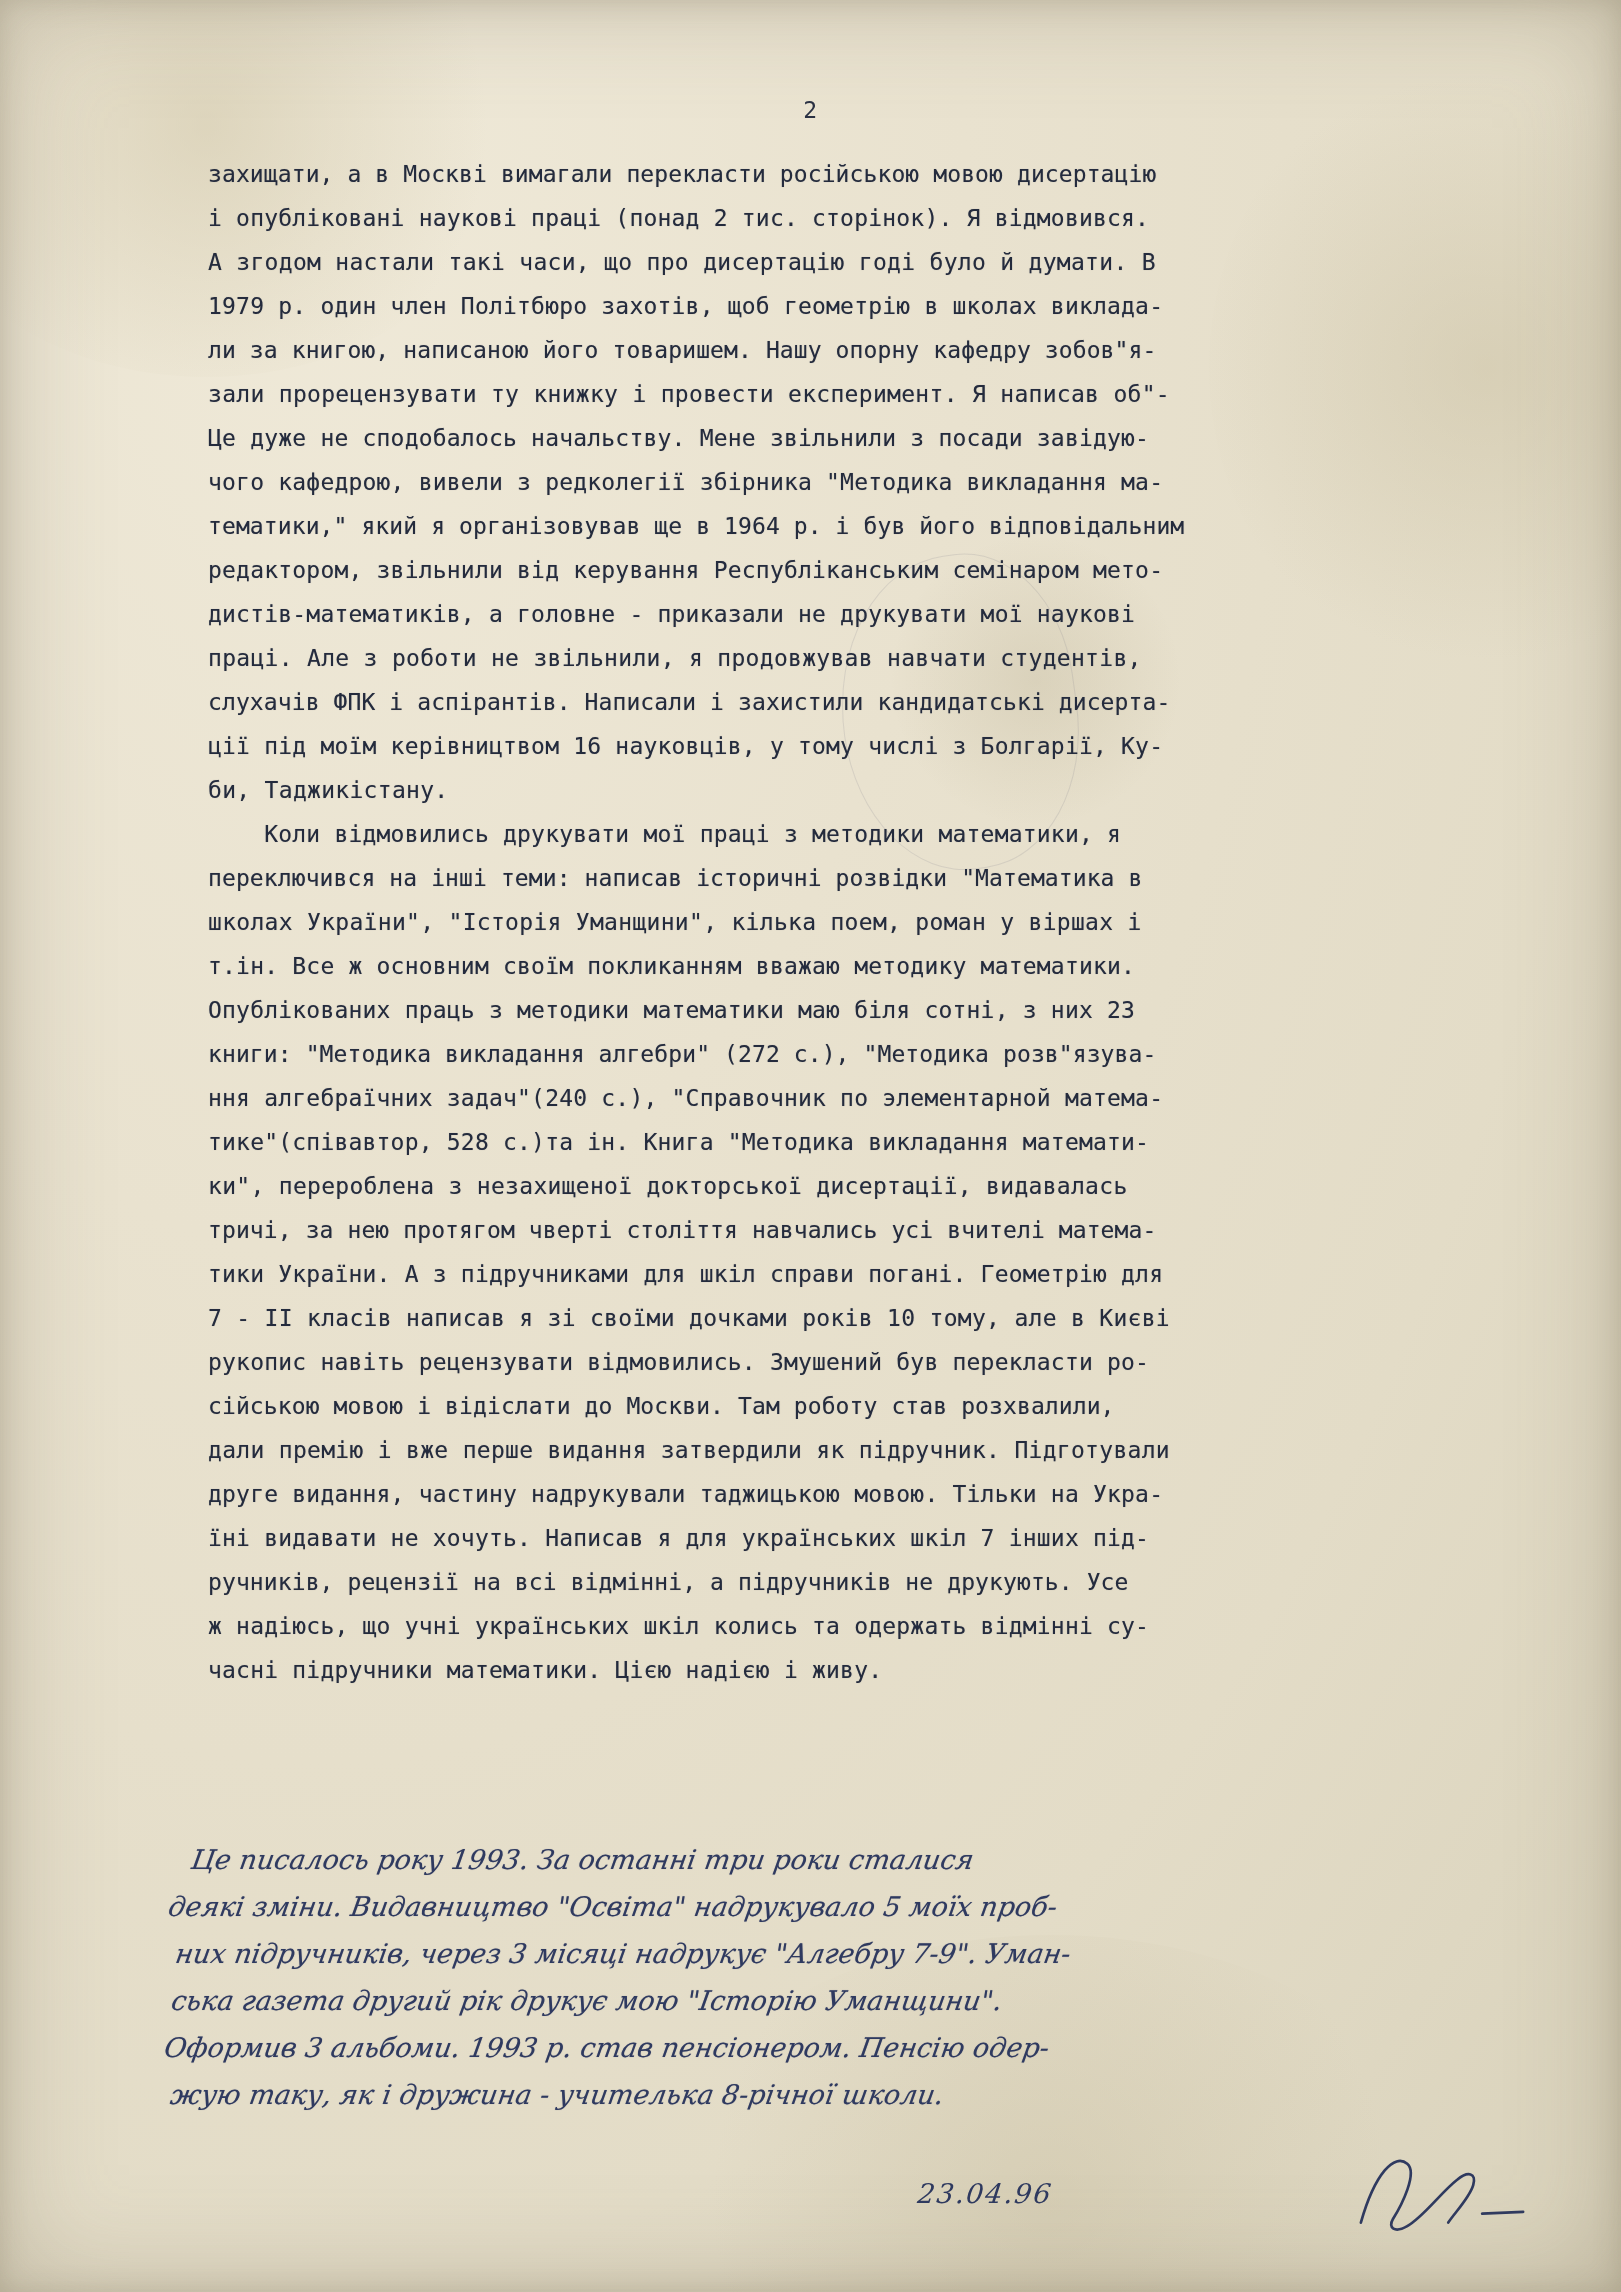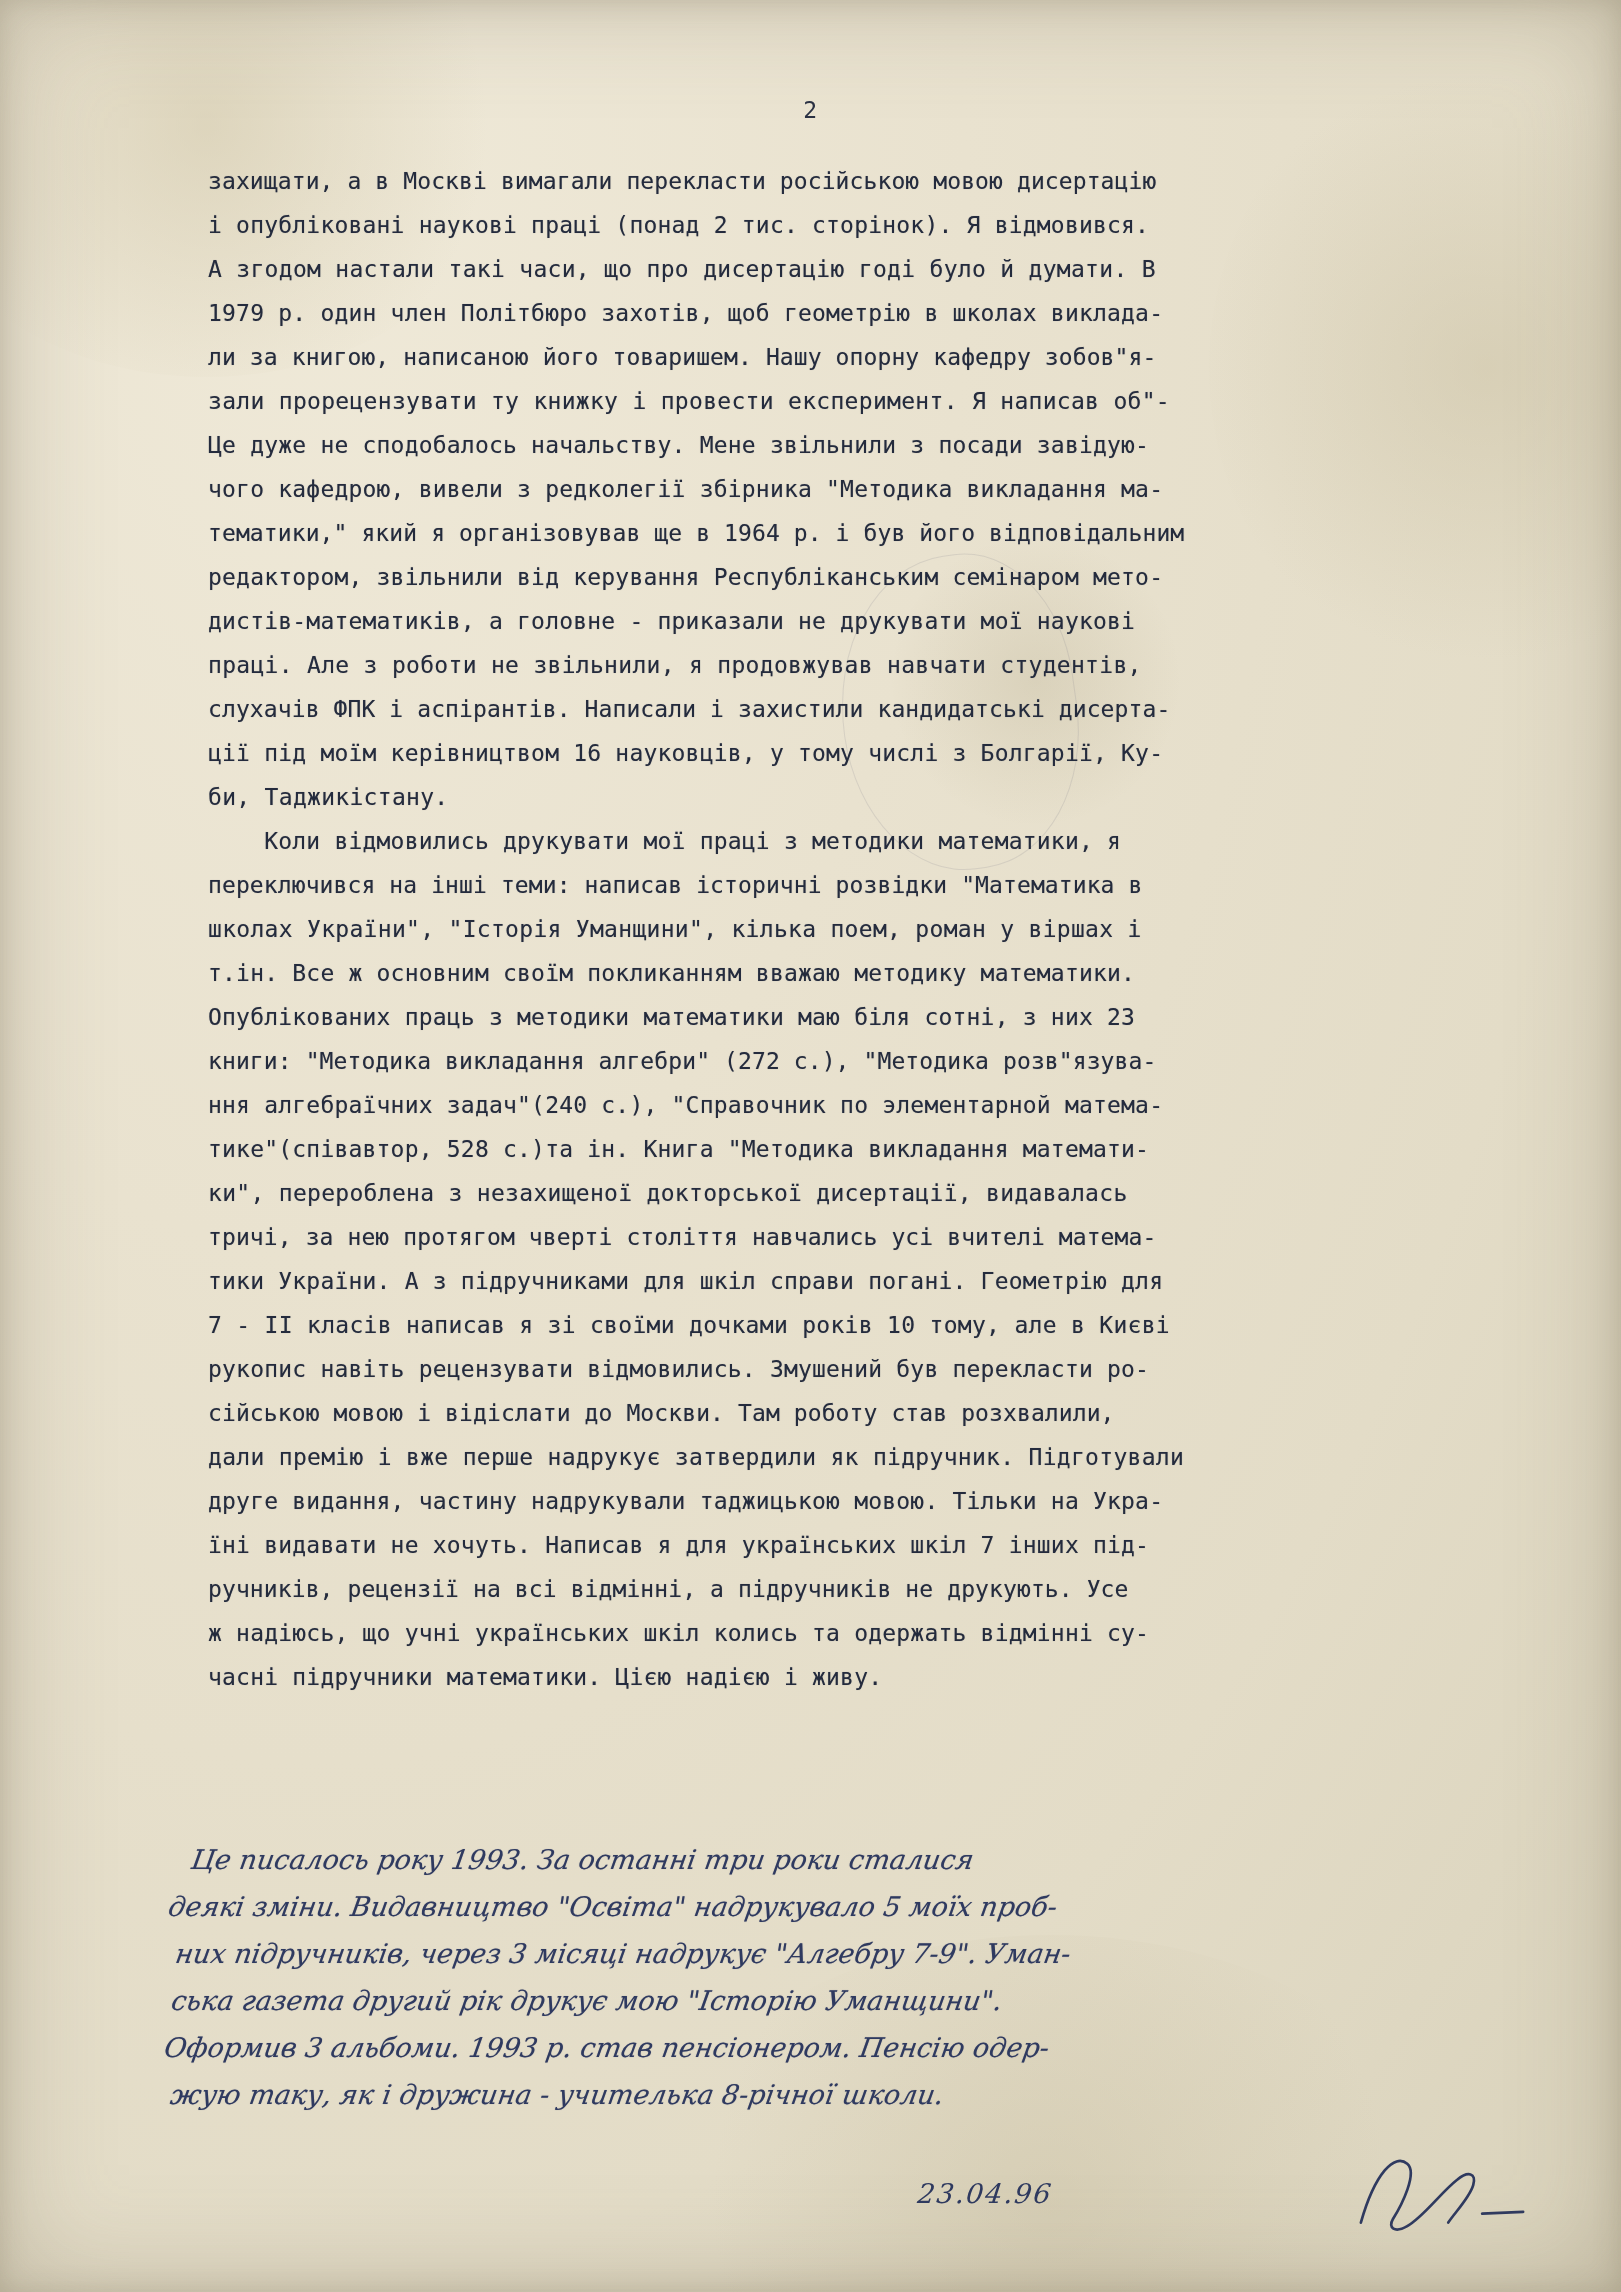--- a/index.html
+++ b/index.html
@@ -62,21 +62,21 @@
     text-align: center;
     font-size: 23px;
     color: #2b3244;
     font-family: "DejaVu Sans Mono", monospace;
     letter-spacing: 0.9px;
   }
 
   .typed-body {
     position: absolute;
     left: 208px;
-    top: 159px;
+    top: 152px;
     width: 1245px;
     color: #242b3d;
     font-size: 23px;
     line-height: 44px;
     letter-spacing: 0.2px;
     font-family: "DejaVu Sans Mono", monospace;
     text-shadow: 0 0 0.9px rgba(40,48,70,0.35);
   }
   .typed-body .ln {
     display: block;
@@ -167,21 +167,21 @@
       <span class="ln">Опублікованих праць з методики математики маю біля сотні, з них 23</span>
       <span class="ln">книги: "Методика викладання алгебри" (272 с.), "Методика розв"язува-</span>
       <span class="ln">ння алгебраїчних задач"(240 с.), "Справочник по элементарной матема-</span>
       <span class="ln">тике"(співавтор, 528 с.)та ін. Книга "Методика викладання математи-</span>
       <span class="ln">ки", перероблена з незахищеної докторської дисертації, видавалась</span>
       <span class="ln">тричі, за нею протягом чверті століття навчались усі вчителі матема-</span>
       <span class="ln">тики України. А з підручниками для шкіл справи погані. Геометрію для</span>
       <span class="ln">7 - II класів написав я зі своїми дочками років 10 тому, але в Києві</span>
       <span class="ln">рукопис навіть рецензувати відмовились. Змушений був перекласти ро-</span>
       <span class="ln">сійською мовою і відіслати до Москви. Там роботу став розхвалили,</span>
-      <span class="ln">дали премію і вже перше надрукує затвердили як підручник. Підготували</span>
+      <span class="ln">дали премію і вже перше видання затвердили як підручник. Підготували</span>
       <span class="ln">друге видання, частину надрукували таджицькою мовою. Тільки на Укра-</span>
       <span class="ln">їні видавати не хочуть. Написав я для українських шкіл 7 інших пiд-</span>
       <span class="ln">ручників, рецензії на всі відмінні, а підручників не друкують. Усе</span>
       <span class="ln">ж надіюсь, що учні українських шкіл колись та одержать відмінні су-</span>
       <span class="ln">часні підручники математики. Цією надією і живу.</span>
     </div>
 
   <div class="handwritten">
       <span class="hln">Це писалось року 1993. За останні три роки сталися</span>
       <span class="hln">деякі зміни. Видавництво "Освіта" надрукувало 5 моїх проб-</span>

